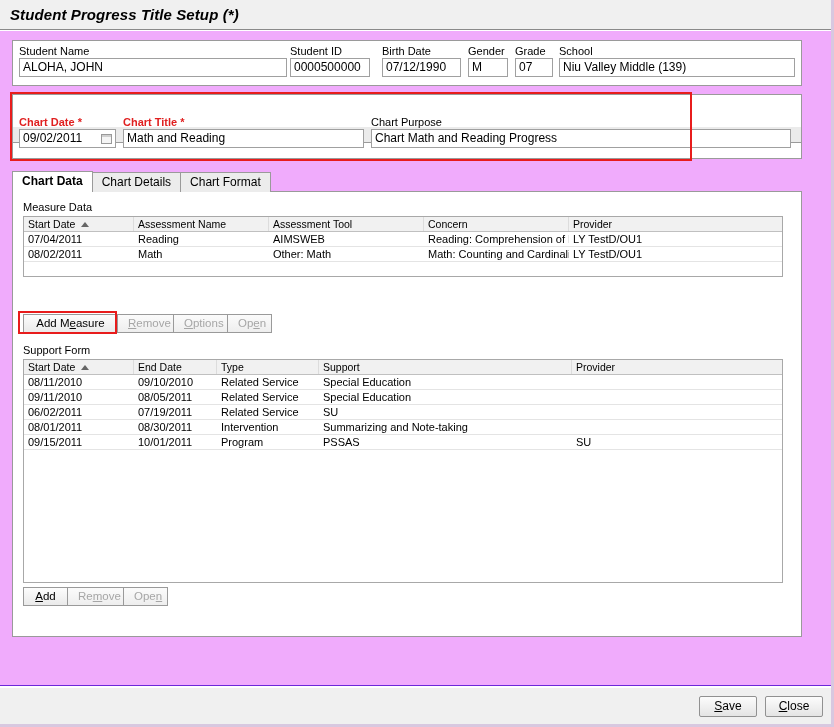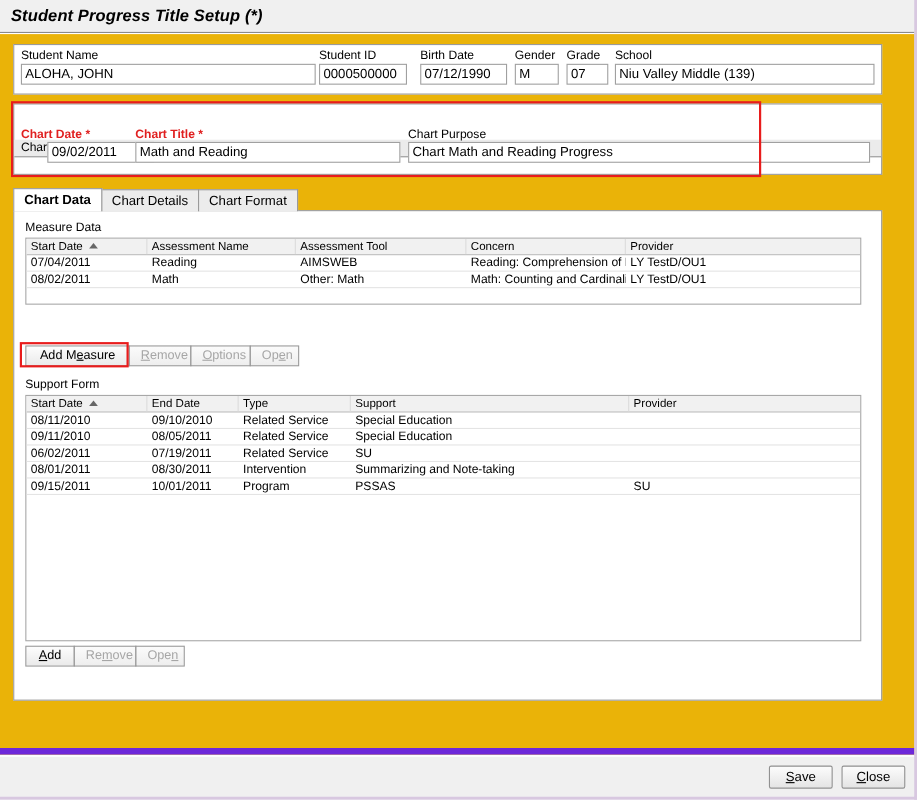--- a/index.html
+++ b/index.html
@@ -48,22 +48,22 @@
     letter-spacing: 0.1px;
   }
 
   
   .content {
     position: absolute;
     left: 0; top: 31px;
     width: 831px;
     height: 655px;
     box-sizing: border-box;
-    background: #eab308;
-    border-bottom: 6px solid #6d28d9;
+    background: #f0abfc;
+    border-bottom: 1px solid #6d28d9;
   }
 
   
   .panel {
     position: absolute;
     box-sizing: border-box;
     border: 1px solid #9a9a9a;
     background: #ffffff;
   }
 
@@ -358,21 +358,21 @@
         <div class="field-label">School</div>
         <div class="textbox" style="width:236px;">Niu Valley Middle (139)</div>
       </div>
     </div>
 
     <div class="panel desc-panel">
       <div class="panel-caption">Chart Description</div>
 
       <div class="field" style="left:6px; top:21px; width:97px;">
         <div class="field-label req">Chart Date *</div>
-        <div class="textbox" style="width:97px; position:relative;margin-left:24px;">
+        <div class="textbox" style="width:97px; position:relative;">
           <span>09/02/2011</span>
           <span class="datebtn"></span>
         </div>
       </div>
 
       <div class="field" style="left:110px; top:21px; width:241px;">
         <div class="field-label req">Chart Title *</div>
         <div class="textbox" style="width:241px;">Math and Reading</div>
       </div>
 

